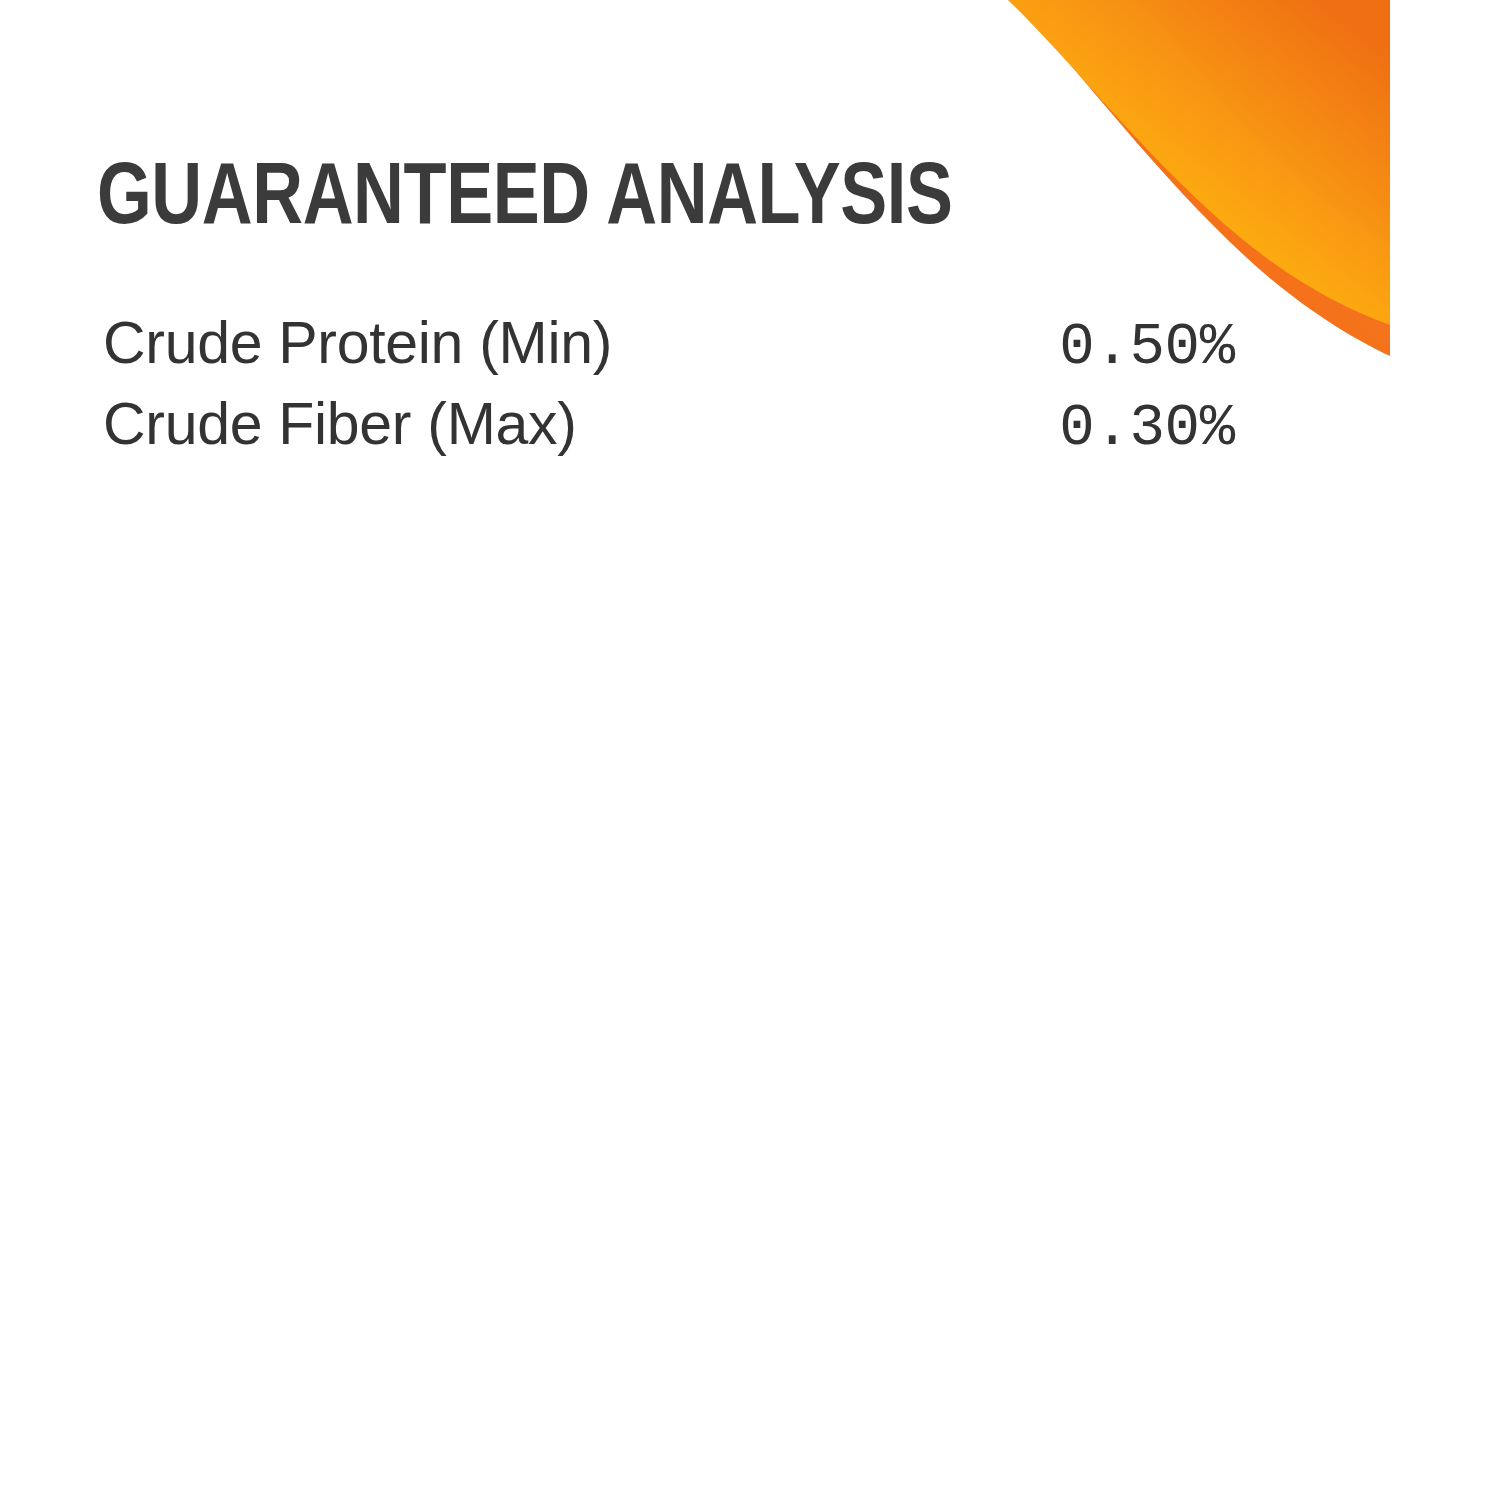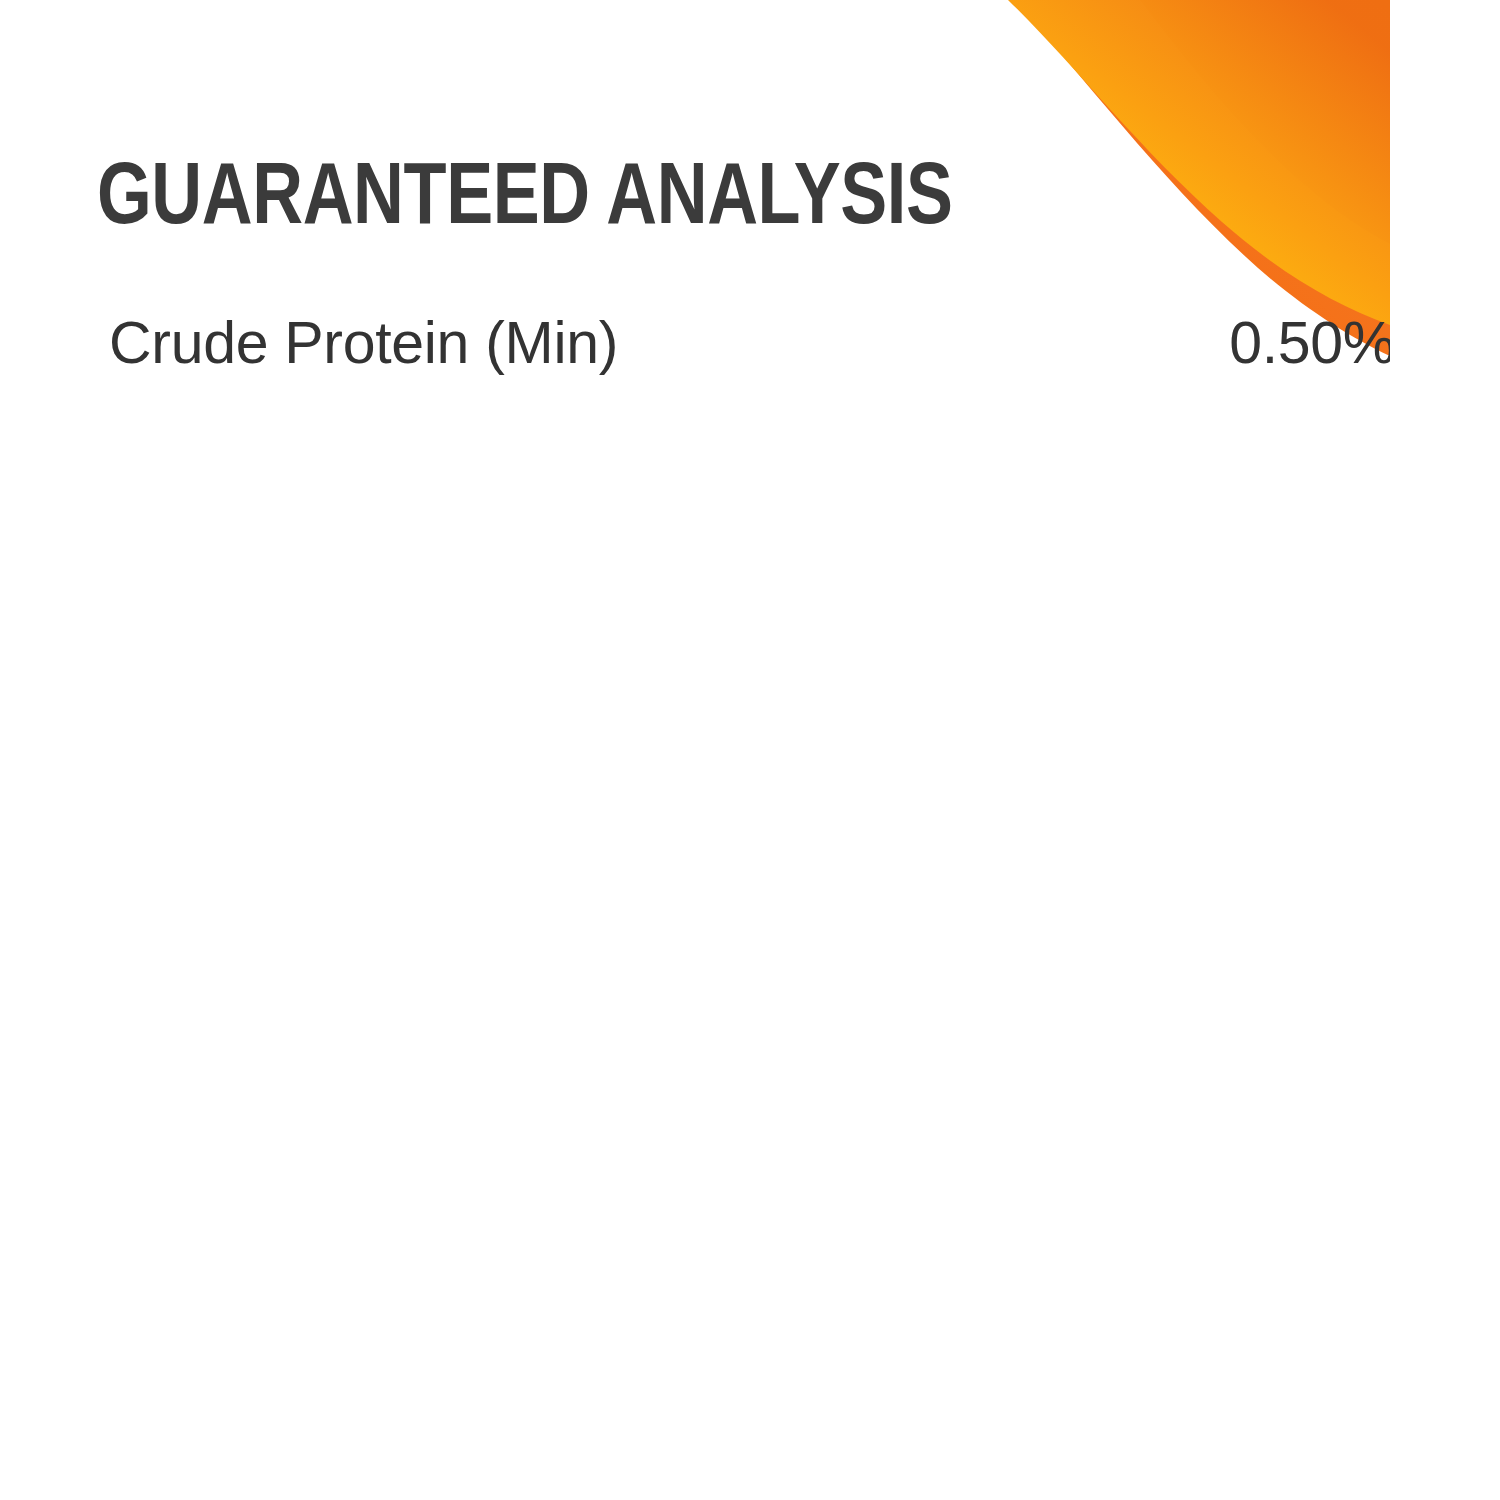--- a/index.html
+++ b/index.html
@@ -54,21 +54,21 @@
     line-height: 88px;
     letter-spacing: -0.5px;
     color: #3b3b3b;
     transform: scaleX(0.80);
     transform-origin: left top;
     white-space: nowrap;
   }
 
   #analysis-table {
     position: absolute;
-    left: 12px;
+    left: 6px;
     top: 305px;
     width: 1286px;
     border-collapse: collapse;
   }
   #analysis-table tr {
     height: 76px;
   }
   #analysis-table td {
     padding: 0;
     margin: 0;
@@ -78,22 +78,23 @@
     font-weight: 400;
     font-size: 59px;
     line-height: 76px;
     white-space: nowrap;
   }
   #analysis-table td.nutrient-label {
     text-align: left;
     letter-spacing: -0.3px;
   }
   #analysis-table td.nutrient-value {
-    text-align: right;
+    text-align: left;
     letter-spacing: -0.3px;
+    font-family: Liberation Mono, monospace;
   }
 </style>
 </head>
 <body>
 
 <div id="page">
 
   <div id="corner-swoosh">
     <svg viewBox="0 0 400 400" xmlns="http://www.w3.org/2000/svg" aria-hidden="true">
       <defs>
@@ -136,17 +137,21 @@
   <div id="content">
 
     <h1 id="panel-title">GUARANTEED ANALYSIS</h1>
 
     <table id="analysis-table">
       <tbody>
         <tr>
           <td class="nutrient-label">Crude Protein (Min)</td>
           <td class="nutrient-value">0.50%</td>
         </tr>
+        <tr>
+          <td class="nutrient-label">Crude Fiber (Max)</td>
+          <td class="nutrient-value">0.30%</td>
+        </tr>
       </tbody>
     </table>
 
   </div>
 </div>
 
 </body></html>

